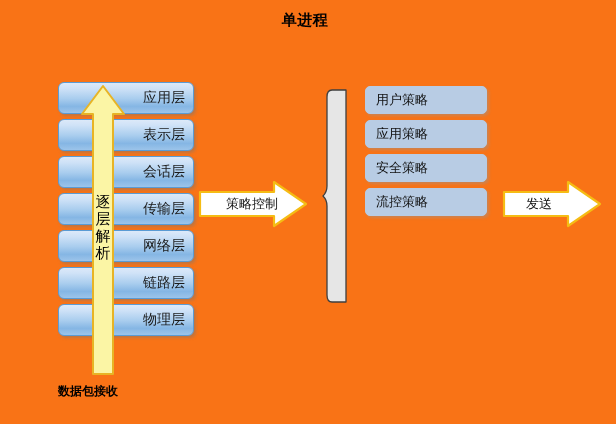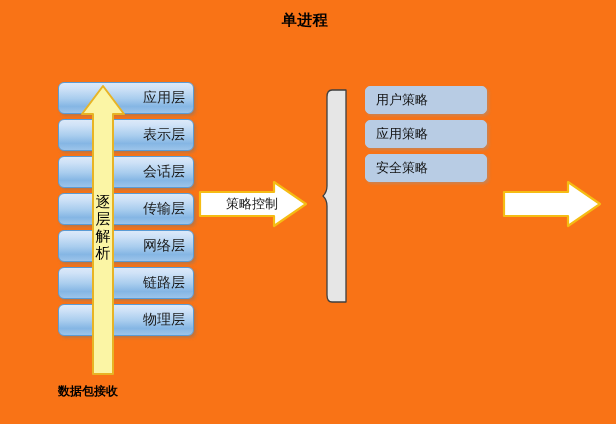--- a/index.html
+++ b/index.html
@@ -241,21 +241,25 @@
   <div class="policy-stack">
     <div class="policy-box">
       <span class="policy-label">用户策略</span>
     </div>
     <div class="policy-box">
       <span class="policy-label">应用策略</span>
     </div>
     <div class="policy-box">
       <span class="policy-label">安全策略</span>
     </div>
+    <div class="policy-box">
+      <span class="policy-label">流控策略</span>
+    </div>
   </div>
 
   <div class="right-arrow">
     <svg width="100" height="48" viewBox="0 0 100 48" xmlns="http://www.w3.org/2000/svg">
       <polygon points="2,12 66,12 66,2 98,24 66,46 66,36 2,36" fill="#ffffff" stroke="#f5bc14" stroke-width="2.2" stroke-linejoin="round"></polygon>
     </svg>
+    <div class="right-arrow-text">发送</div>
   </div>
 
 </div>
 
 </body></html>

